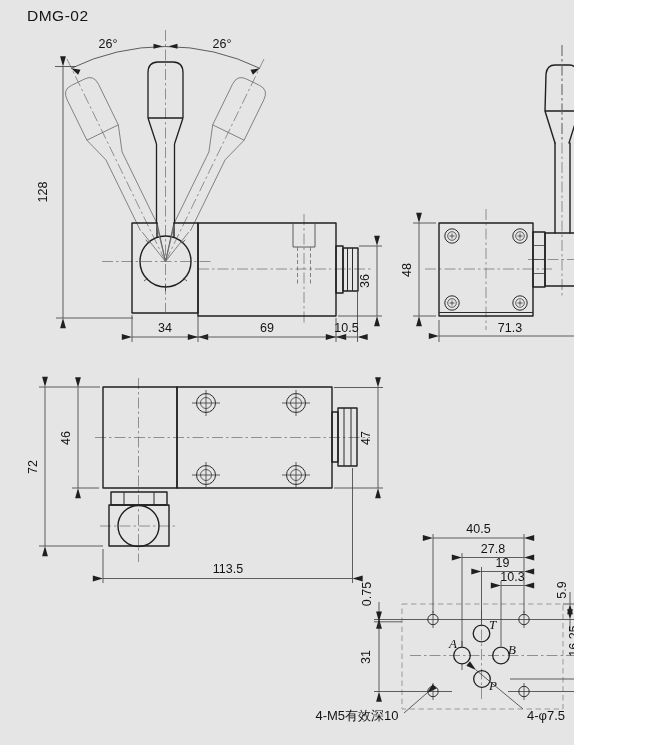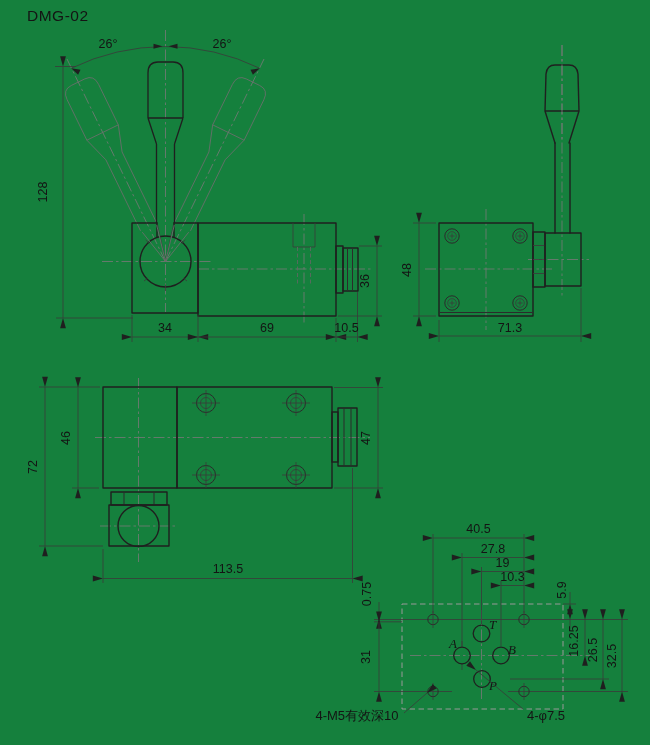--- a/index.html
+++ b/index.html
@@ -1,16 +1,16 @@
 <!DOCTYPE html>
 <html><head>
 <meta charset="utf-8">
 <style>
   html,body{margin:0;padding:0;background:#fff;}
-  #stage{position:relative;width:650px;height:745px;background:#15803d;overflow:hidden;
+  #stage{position:relative;width:574px;height:745px;background:#e5e5e5;overflow:hidden;
          font-family:"Liberation Sans",sans-serif;}
   svg{position:absolute;left:0;top:0;}
   .ol{stroke:#1f1f1f;stroke-width:1.4;fill:none;stroke-linejoin:round;stroke-linecap:round;}
   .ol2{stroke:#1f1f1f;stroke-width:1.3;fill:none;}
   .med{stroke:#2b2b2b;stroke-width:1;fill:none;}
   .tl{stroke:#3a3a3a;stroke-width:0.8;fill:none;}
   .cl{stroke:#787878;stroke-width:0.8;fill:none;stroke-dasharray:11 3 2.5 3;}
   .hd{stroke:#666666;stroke-width:0.8;fill:none;stroke-dasharray:4 2.5;}
   .ph{stroke:#999999;stroke-width:1;fill:none;stroke-dasharray:5.5 3.5;}
   .ghost{stroke:#6e6e6e;stroke-width:0.75;fill:none;}

